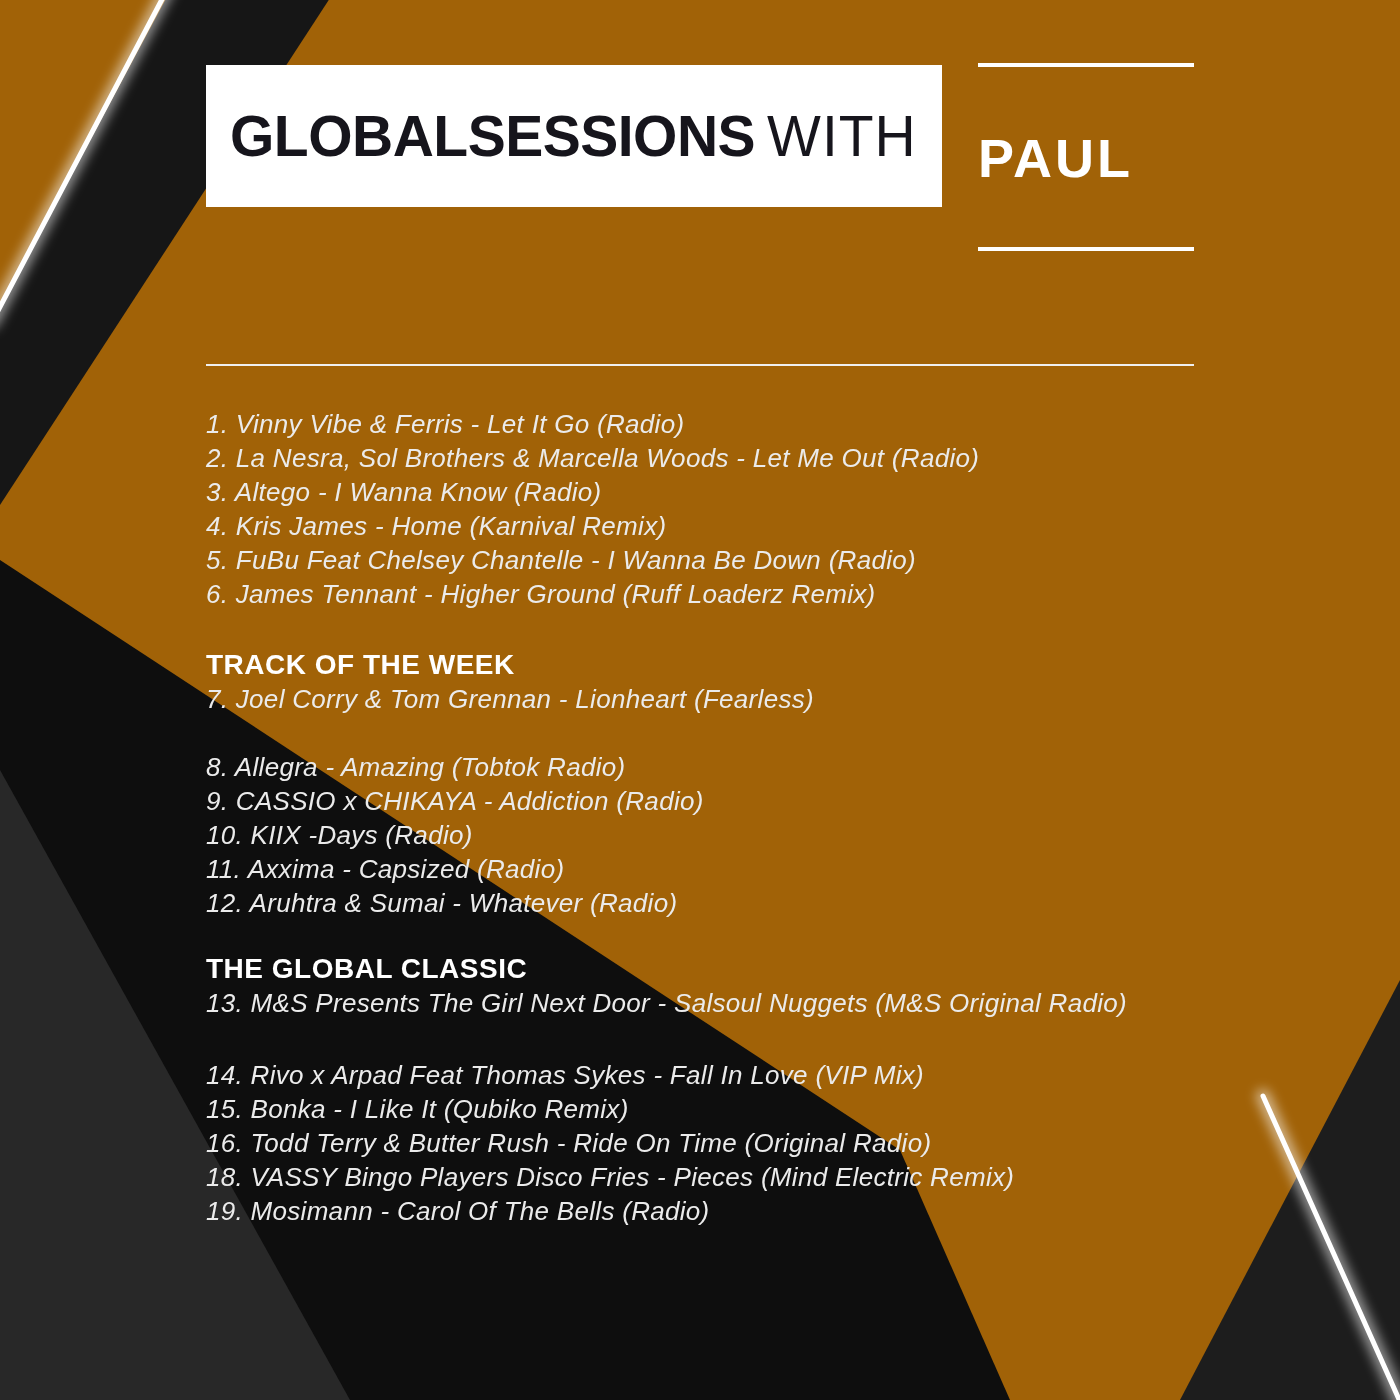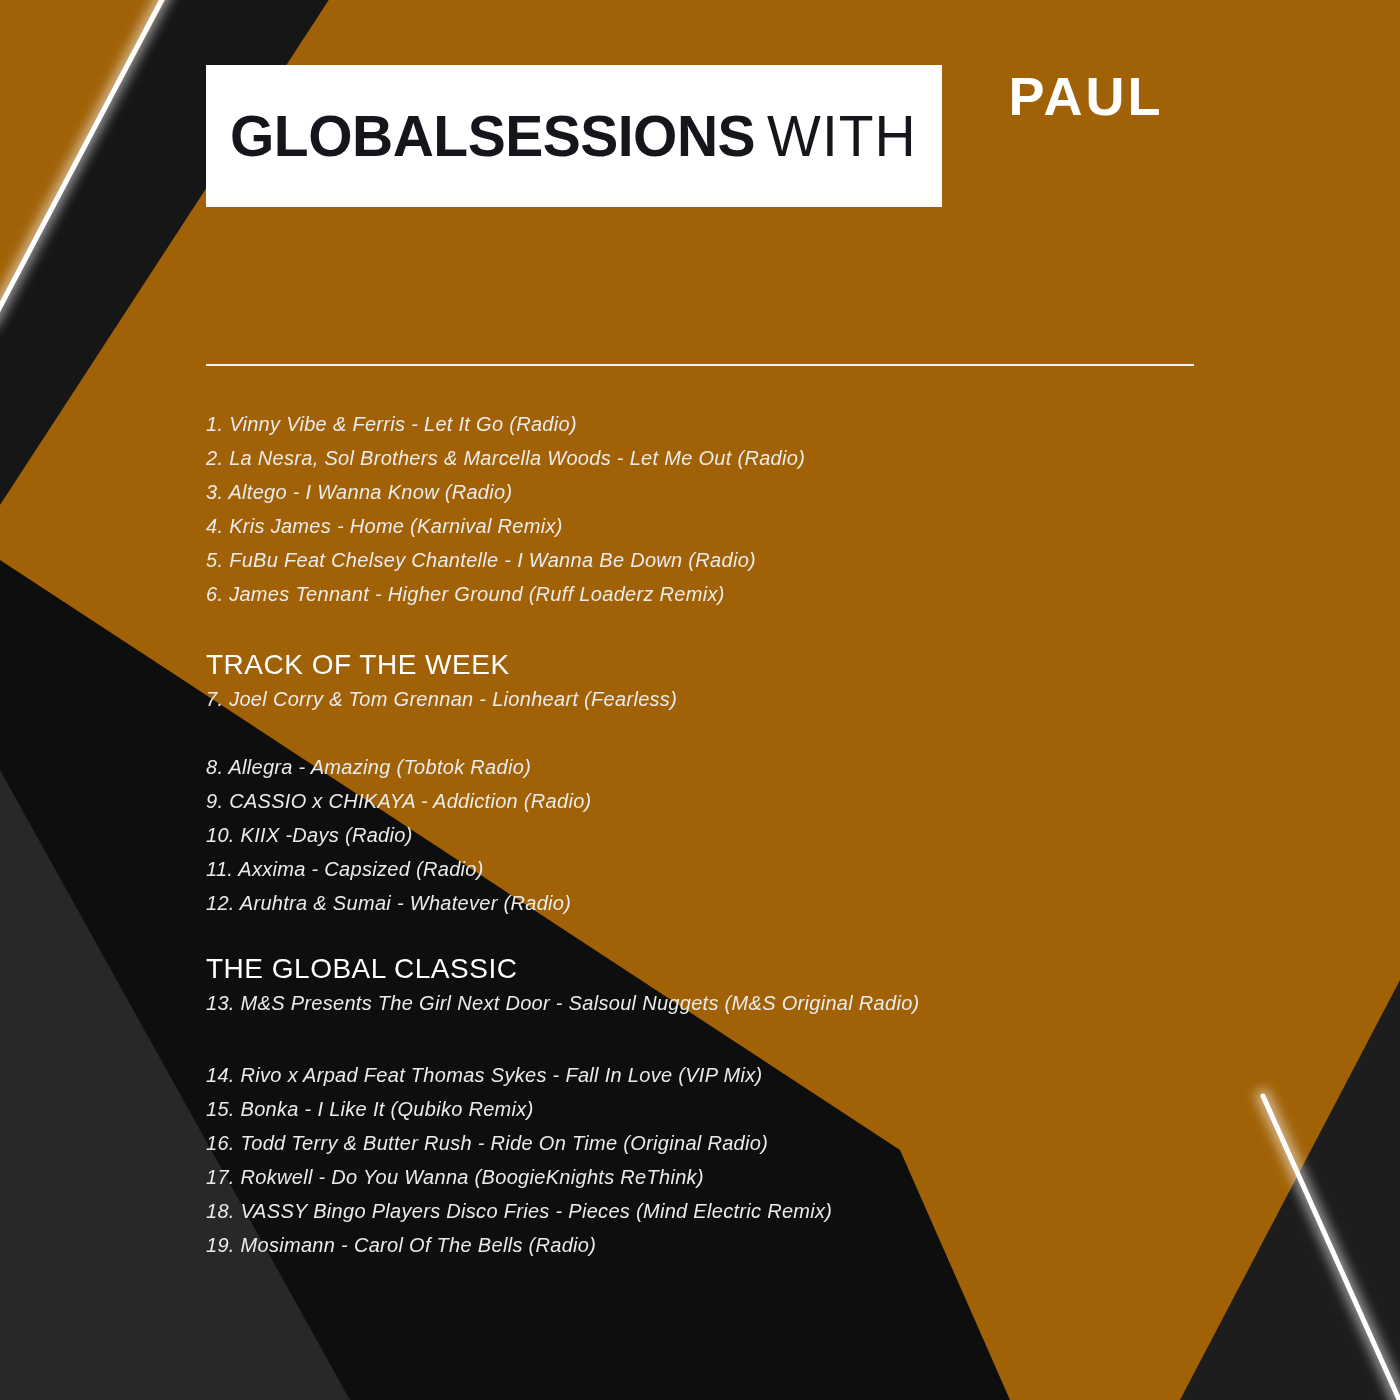--- a/index.html
+++ b/index.html
@@ -32,22 +32,22 @@
     letter-spacing: -0.5px; color: #16151c;
   }
   .show-name-light {
     font-size: 57px; font-weight: 200;
     letter-spacing: 1px; color: #16151c;
     margin-left: 12px;
   }
   .artist-block {
     position: absolute;
     left: 978px; top: 63px;
-    width: 216px; height: 128px;
-    display: flex; flex-direction: row;
+    width: 216px; height: 188px;
+    display: flex; flex-direction: column;
     justify-content: space-between;
   }
   .artist-rule { height: 4px; background: #ffffff; }
   .artist-name {
     color: #ffffff;
     font-size: 54px; font-weight: 900;
     line-height: 62px; letter-spacing: 3px;
     padding-top: 2px;
   }
   .artist-name div { height: 62px; }
@@ -67,26 +67,26 @@
     width: 988px; height: 2px;
     background: #efefef;
   }
   .tracks {
     position: absolute;
     left: 206px; top: 407px;
     width: 1120px;
     color: #ebebeb;
   }
   .track {
-    font-size: 20px; font-style: italic; font-weight: 400;
+    font-size: 26px; font-style: italic; font-weight: 400;
     line-height: 34px; letter-spacing: 0.3px;
     white-space: nowrap;
   }
   .section-header {
-    font-size: 28px; font-weight: 400; font-style: normal;
+    font-size: 28px; font-weight: 700; font-style: normal;
     line-height: 34px; letter-spacing: 0.5px;
     color: #ffffff; white-space: nowrap;
   }
   .sec-totw   { margin-top: 37px; }
   .sec-mid    { margin-top: 34px; }
   .sec-classic{ margin-top: 32px; }
   .sec-last   { margin-top: 38px; }
 </style>
 </head>
 <body>
@@ -152,19 +152,18 @@
 
     <div class="sec-classic">
       <div class="section-header">THE GLOBAL CLASSIC</div>
       <div class="track">13. M&amp;S Presents The Girl Next Door - Salsoul Nuggets (M&amp;S Original Radio)</div>
     </div>
 
     <div class="sec-last">
       <div class="track">14. Rivo x Arpad Feat Thomas Sykes - Fall In Love (VIP Mix)</div>
       <div class="track">15. Bonka - I Like It (Qubiko Remix)</div>
       <div class="track">16. Todd Terry &amp; Butter Rush - Ride On Time (Original Radio)</div>
-      <div class="track">17. Rokwell - Do You Wanna (BoogieKnights ReThink)</div>
       <div class="track">18. VASSY Bingo Players Disco Fries - Pieces (Mind Electric Remix)</div>
       <div class="track">19. Mosimann - Carol Of The Bells (Radio)</div>
     </div>
 
   </div>
 </div>
 
 </body></html>

